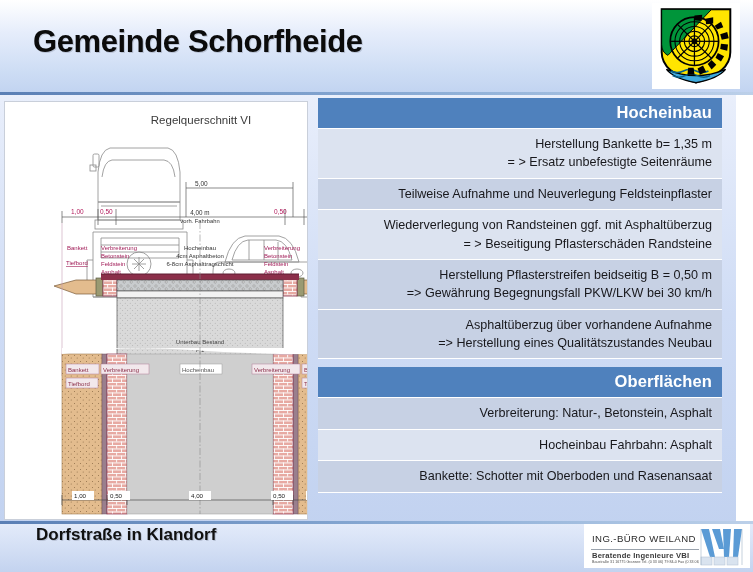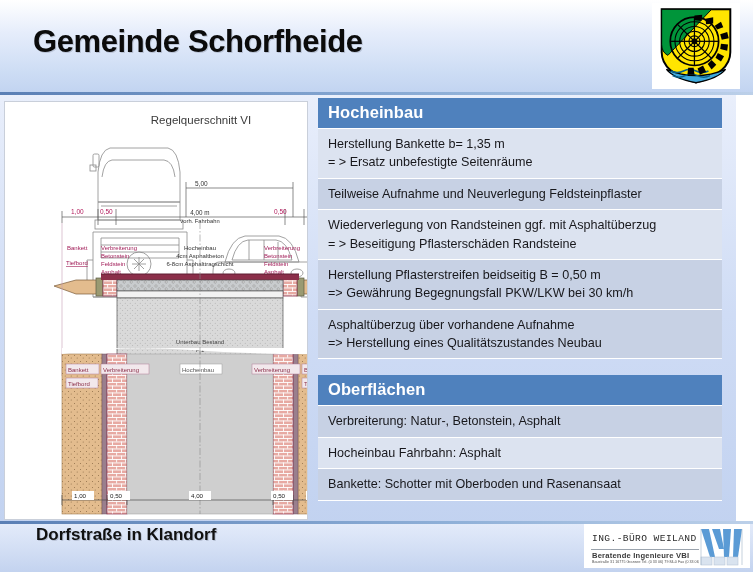--- a/index.html
+++ b/index.html
@@ -4,20 +4,21 @@
 <style>
   html,body{margin:0;padding:0;}
   body{
     width:753px;height:572px;overflow:hidden;
     font-family:"Liberation Sans", sans-serif;
     background:#ffffff;
   }
   #slide{
     position:relative;width:736px;height:572px;
     background:linear-gradient(to bottom,#ffffff 0%,#e8eefb 18%,#cfdcf5 55%,#bfd0ef 100%);
+    text-align:right;
   }
 
   
   #header{
     position:absolute;left:0;top:0;width:753px;height:92px;
     background:linear-gradient(to bottom,#ffffff 0%,#e6edfb 35%,#ccdcf4 80%,#c2d4f1 100%);
   }
   #header-rule{
     position:absolute;left:0;top:92px;width:753px;height:3px;
     background:linear-gradient(to right,#5a7fb5,#8fb0d8 60%,#bcd0e9);
@@ -84,21 +85,21 @@
   }
 
   
   #eng-logo{
     position:absolute;left:584px;top:524px;width:166px;height:44px;
     background:#ffffff;border:1px solid #ffffff;box-sizing:border-box;
   }
   #eng-name{
     position:absolute;left:7px;top:8px;
     font-size:9.6px;color:#2b2b2b;letter-spacing:.4px;
-    font-family:Liberation Mono, monospace;white-space:nowrap;
+    font-family:Liberation Sans, sans-serif;white-space:nowrap;
   }
   #eng-rule{
     position:absolute;left:6px;top:24px;width:112px;height:1px;background:#9aa3ad;
   }
   #eng-sub{
     position:absolute;left:7px;top:26px;
     font-size:7.6px;color:#3a3a3a;letter-spacing:.2px;white-space:nowrap;font-weight:bold;
   }
   #eng-addr{
     position:absolute;left:7px;top:35px;
@@ -371,21 +372,21 @@
     </div>
     <div class="row alt-b">
       <span class="l2">Herstellung Pflasterstreifen beidseitig B = 0,50  m</span>
       <span class="l2">=&gt; Gewährung Begegnungsfall PKW/LKW bei 30 km/h</span>
     </div>
     <div class="row alt-b">
       <span class="l2">Asphaltüberzug über vorhandene Aufnahme</span>
       <span class="l2">=&gt; Herstellung eines Qualitätszustandes Neubau</span>
     </div>
 
-    <div class="sec-head" style="margin-top:16px;">Oberflächen</div>
+    <div class="sec-head" style="margin-top:8px;">Oberflächen</div>
 
     <div class="row alt-b">
       <span class="l2">Verbreiterung: Natur-, Betonstein, Asphalt</span>
     </div>
     <div class="row alt-a">
       <span class="l2">Hocheinbau Fahrbahn: Asphalt</span>
     </div>
     <div class="row alt-b">
       <span class="l2">Bankette: Schotter mit Oberboden und Rasenansaat</span>
     </div>

